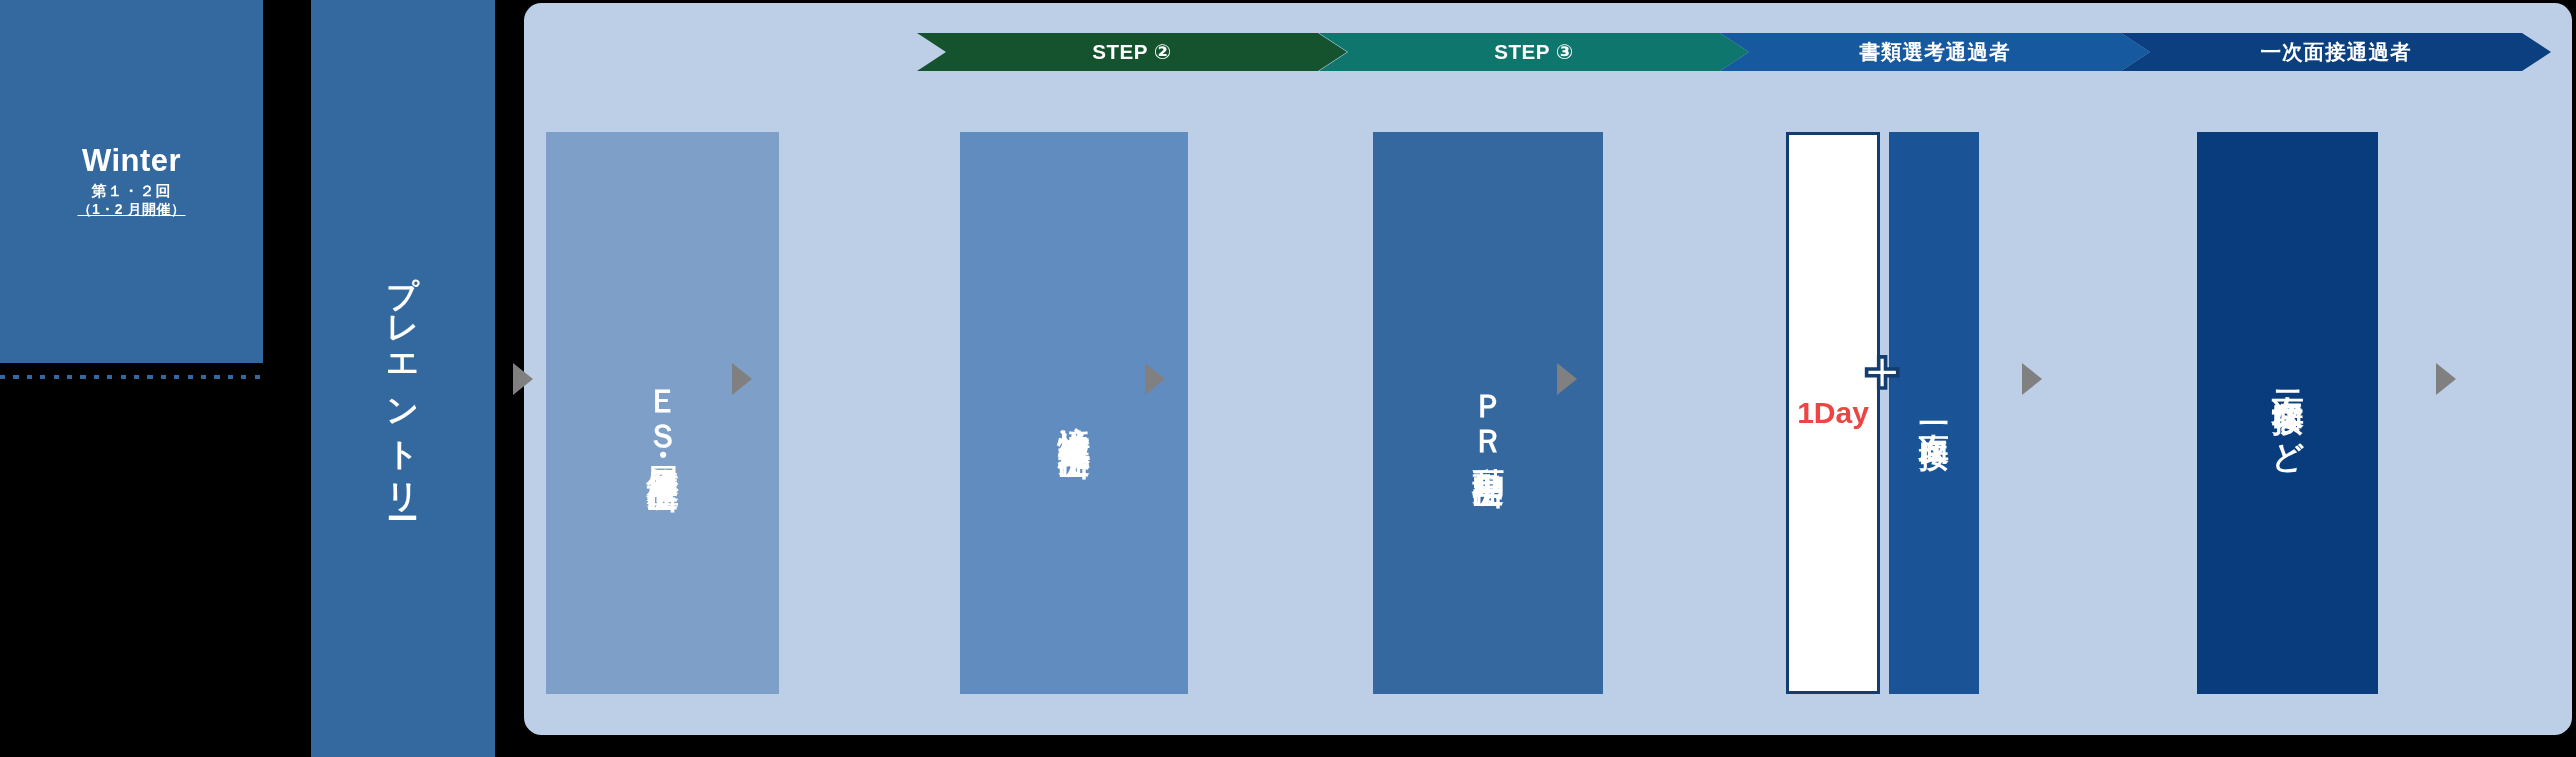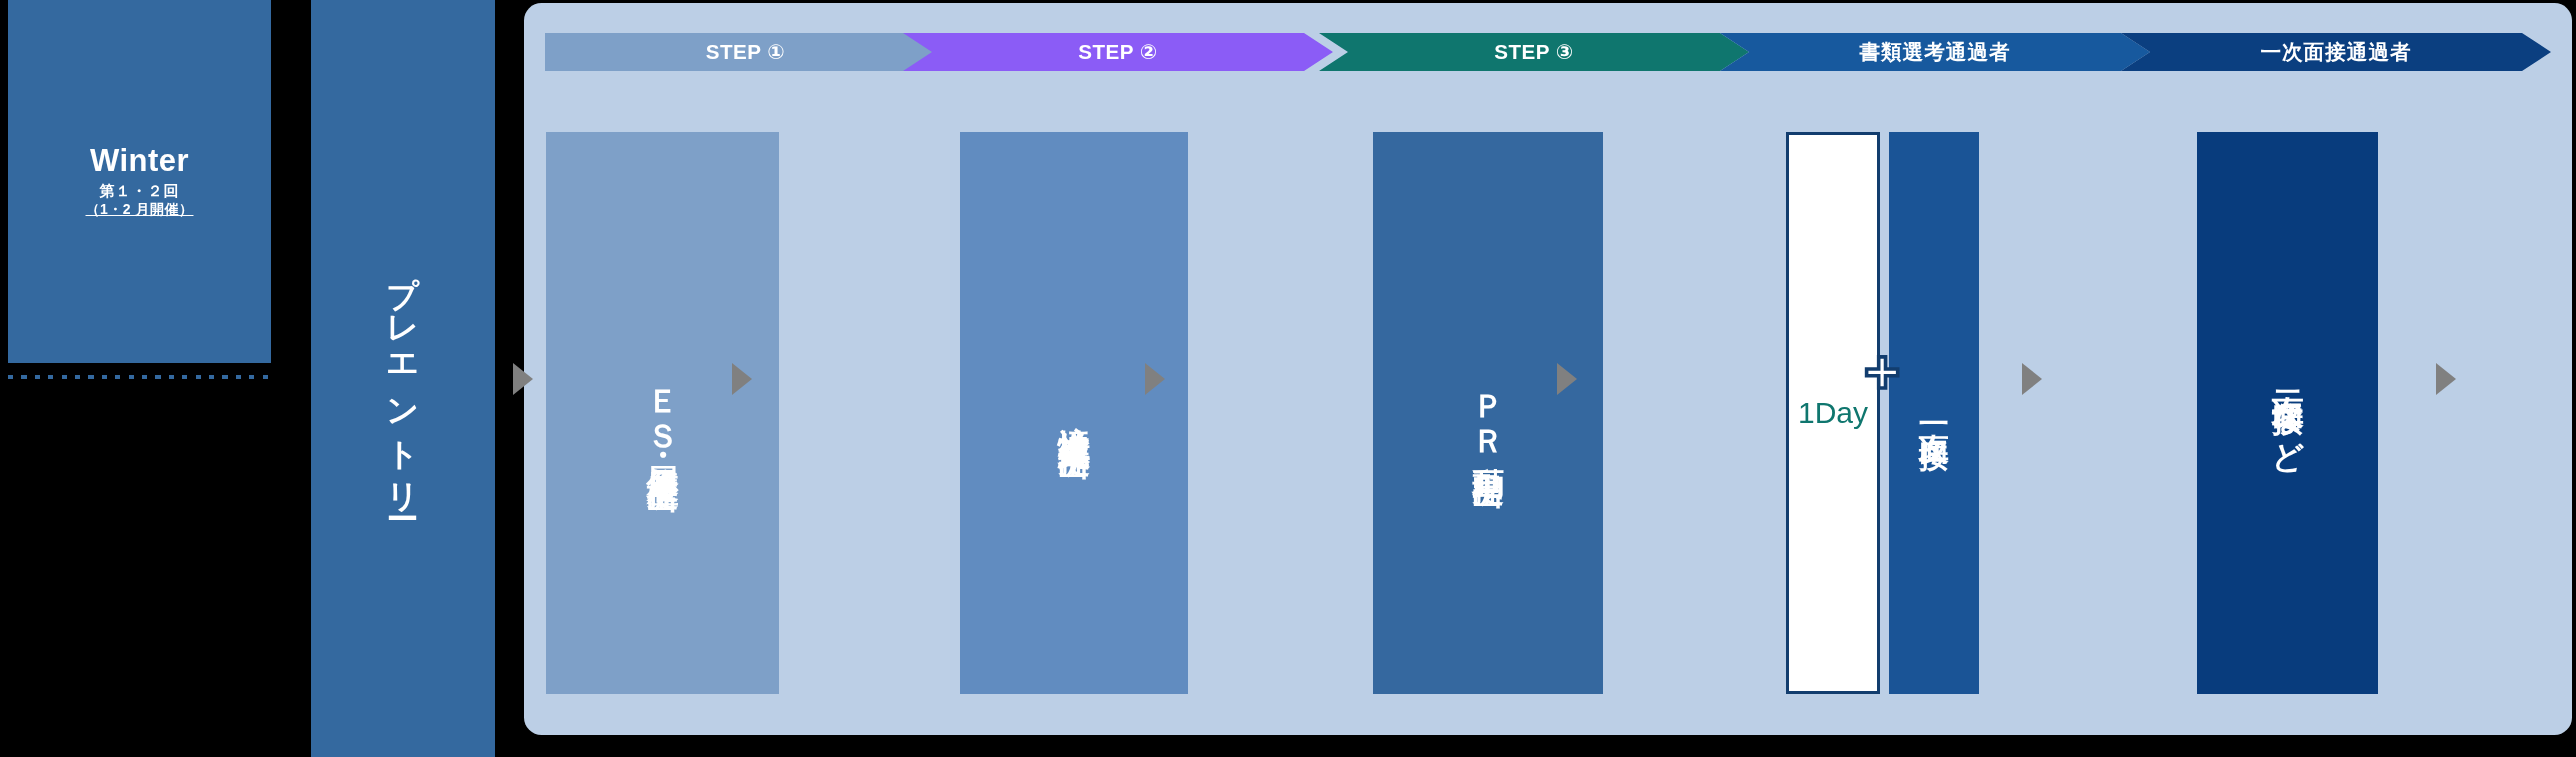--- a/index.html
+++ b/index.html
@@ -3,21 +3,21 @@
 <meta charset="utf-8">
 <style>
   html,body{margin:0;padding:0;background:#000;}
   body{
     width:2809px;height:758px;position:relative;overflow:hidden;
     font-family:"Liberation Sans","DejaVu Sans",sans-serif;
   }
   .abs{position:absolute;}
 
   
-  #season-col{left:8px;top:0;width:263px;height:758px;padding-left:44px;}
+  #season-col{left:0;top:0;width:263px;height:758px;padding-left:44px;}
   .season-cell{
     position:absolute;left:0;width:263px;background:#34699F;
     display:flex;flex-direction:column;align-items:center;justify-content:center;
     color:#fff;text-align:center;box-sizing:border-box;
   }
   #season-winter{top:0;height:363px;}
   #season-spring{top:397px;height:361px;}
   .season-name{font-size:31px;font-weight:bold;letter-spacing:0.5px;line-height:1.05;}
   .season-round{font-size:15px;font-weight:bold;margin-top:5.2px;letter-spacing:1px;line-height:1.1;}
   .season-month{font-size:14px;font-weight:bold;margin-top:3.1px;letter-spacing:0.5px;line-height:1.1;text-decoration:underline;}
@@ -85,24 +85,21 @@
 
 <div class="abs" id="pre-entry-col">
   <div id="pre-entry-label">プレエントリー</div>
 </div>
 
 <div class="abs" id="flow-panel">
   
 </div>
 
 <div class="abs" id="step-header">
-    <div class="chev" style="left: 0px; width: 401px; background: rgb(126, 160, 200); clip-path: polygon(0px 0px, calc(100% - 29px) 0px, 100% 50%, calc(100% - 29px) 100%, 0px 100%);">
-      <span class="chev-label-en">STEP ①</span>
-    </div>
-    <div class="chev" style="left: 358px; width: 430px; background: #8b5cf6; clip-path: polygon(0px 0px, calc(100% - 29px) 0px, 100% 50%, calc(100% - 29px) 100%, 0px 100%, 29px 50%);">
+    <div class="chev" style="left: 372px; width: 430px; background: #14532d; clip-path: polygon(0px 0px, calc(100% - 29px) 0px, 100% 50%, calc(100% - 29px) 100%, 0px 100%, 29px 50%);">
       <span class="chev-label-en">STEP ②</span>
     </div>
     <div class="chev" style="left: 774px; width: 430px; background: #0f766e; clip-path: polygon(0px 0px, calc(100% - 29px) 0px, 100% 50%, calc(100% - 29px) 100%, 0px 100%, 29px 50%); align-items: center;">
       <span class="chev-label-en">STEP ③</span>
     </div>
     <div class="chev" style="left: 1175px; width: 430px; background: rgb(23, 89, 158); clip-path: polygon(0px 0px, calc(100% - 29px) 0px, 100% 50%, calc(100% - 29px) 100%, 0px 100%, 29px 50%);">
       <span class="chev-label-jp">書類選考通過者</span>
     </div>
     <div class="chev" style="left: 1576px; width: 430px; background: rgb(11, 63, 128); clip-path: polygon(0px 0px, calc(100% - 29px) 0px, 100% 50%, calc(100% - 29px) 100%, 0px 100%, 29px 50%);">
       <span class="chev-label-jp">一次面接通過者</span>
@@ -112,21 +109,21 @@
 <div class="abs" style="left: 546px; top: 132px; width: 233px; height: 562px; display: flex; align-items: center; justify-content: center; box-sizing: border-box; background: rgb(126, 160, 200);">
     <span class="vtext" style="font-size: 32px;">ＥＳ・履修履歴提出</span>
   </div>
 <div class="abs" style="left: 960px; top: 132px; width: 228px; height: 562px; display: flex; align-items: center; justify-content: center; box-sizing: border-box; background: rgb(97, 140, 192);">
     <span class="vtext" style="font-size: 32px;">適性検査結果提出</span>
   </div>
 <div class="abs" style="left: 1373px; top: 132px; width: 230px; height: 562px; display: flex; align-items: center; justify-content: center; box-sizing: border-box; background: rgb(53, 104, 159);">
     <span class="vtext" style="font-size: 32px;">ＰＲ動画提出</span>
   </div>
 <div class="abs" style="left: 1786px; top: 132px; width: 94px; height: 562px; display: flex; align-items: center; justify-content: center; box-sizing: border-box; background: rgb(255, 255, 255); border: 3.1px solid rgb(18, 61, 110);">
-    <span style="color: #0f766e; font-weight: normal; font-size: 30px; white-space: nowrap;">1Day</span>
+    <span style="color: #ef4444; font-weight: bold; font-size: 30px; white-space: nowrap;">1Day</span>
   </div>
 <div class="abs" style="left: 1889px; top: 132px; width: 90px; height: 562px; display: flex; align-items: center; justify-content: center; box-sizing: border-box; background: rgb(26, 84, 150);">
     <span class="vtext" style="font-size: 30px;">一次面接</span>
   </div>
 <div class="abs" style="left: 2197px; top: 132px; width: 181px; height: 562px; display: flex; align-items: center; justify-content: center; box-sizing: border-box; background: rgb(8, 60, 125);">
     <span class="vtext" style="font-size: 32px;">二次面接など</span>
   </div>
 <div class="abs" id="plus-sign" style="left: 1864px;">+</div>
 <div class="abs arrow" style="left: 513px;"></div>
 <div class="abs arrow" style="left: 732px;"></div>

